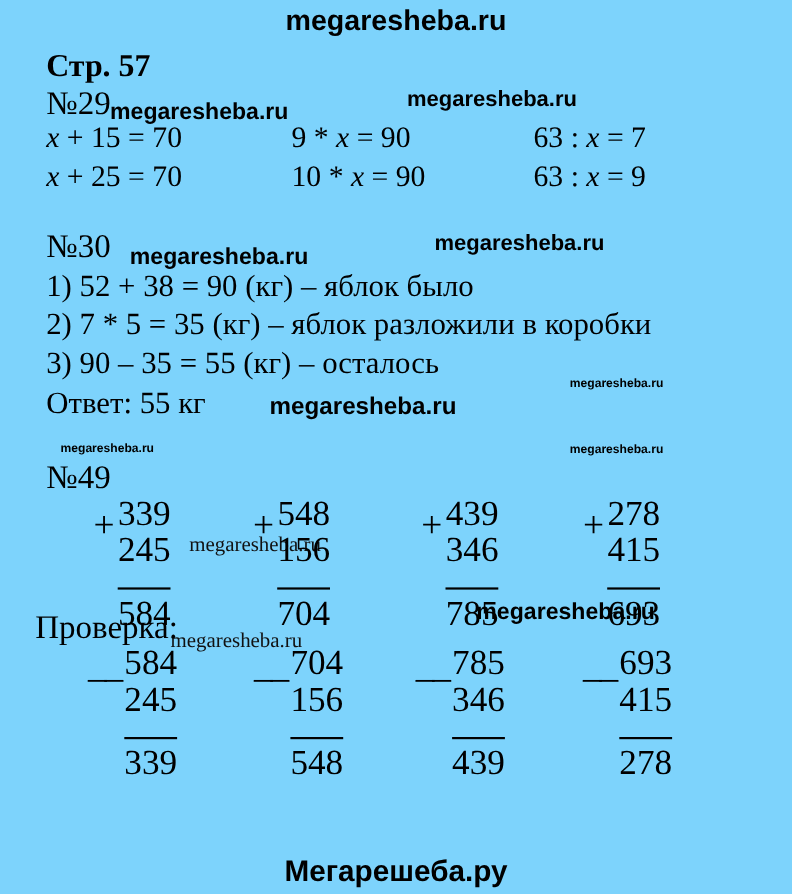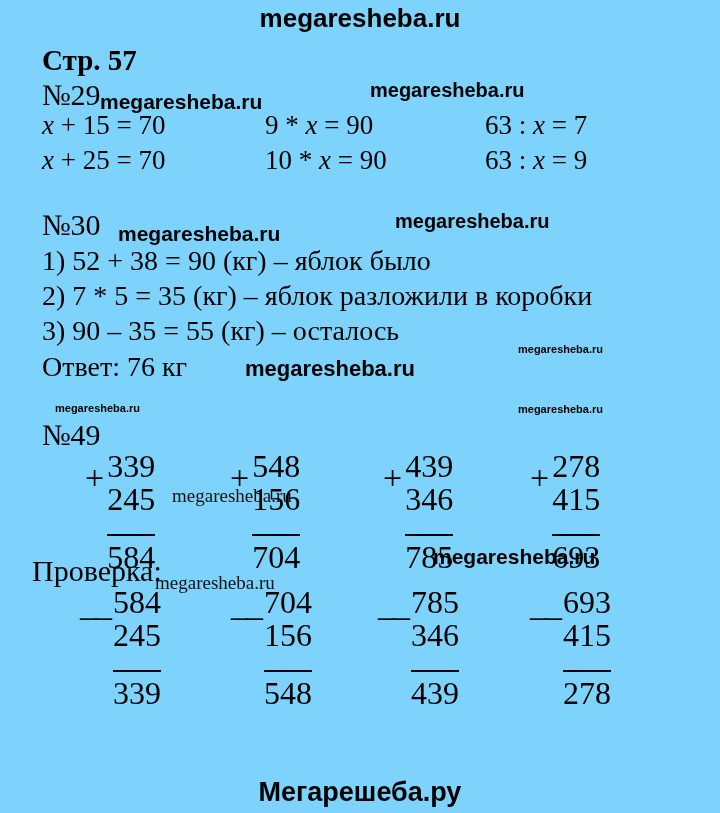--- a/index.html
+++ b/index.html
@@ -86,21 +86,21 @@
     <div class="eq"><span>10 * </span><i>x</i><span> = 90</span></div>
     <div class="eq"><span>63 : </span><i>x</i><span> = 9</span></div>
   </div>
 
   <div class="abs t-label t30">№30</div>
   <div class="abs lines">
     <div>1) 52 + 38 = 90 (кг) – яблок было</div>
     <div>2) 7 * 5 = 35 (кг) – яблок разложили в коробки</div>
     <div>3) 90 – 35 = 55 (кг) – осталось</div>
   </div>
-  <div class="abs answer-line">Ответ: 76 кг</div>
+  <div class="abs answer-line">Ответ: 55 кг</div>
 
   <div class="abs t-label t31">№49</div>
   <div class="abs prob-row row-add">
     <div class="prob" style="left:43px">
       <span class="op op-plus">+</span>
       <span class="stack">
           <span class="num">339</span>
           <span class="num mid">245</span>
           <span class="num res">584</span>
         </span>

